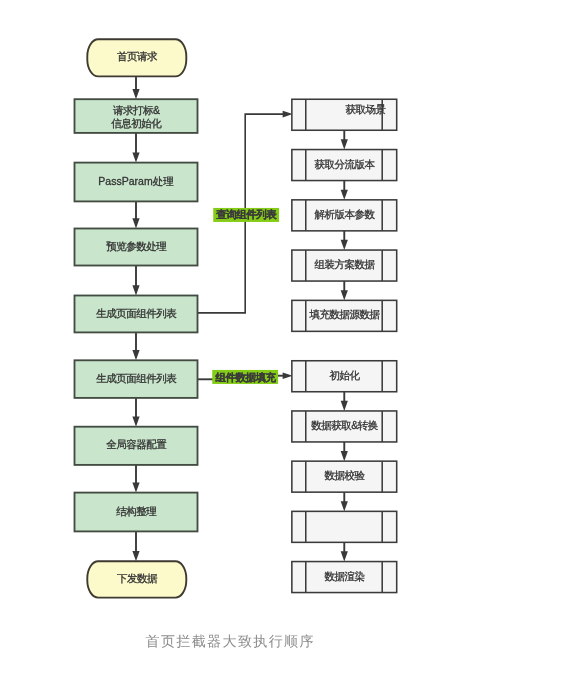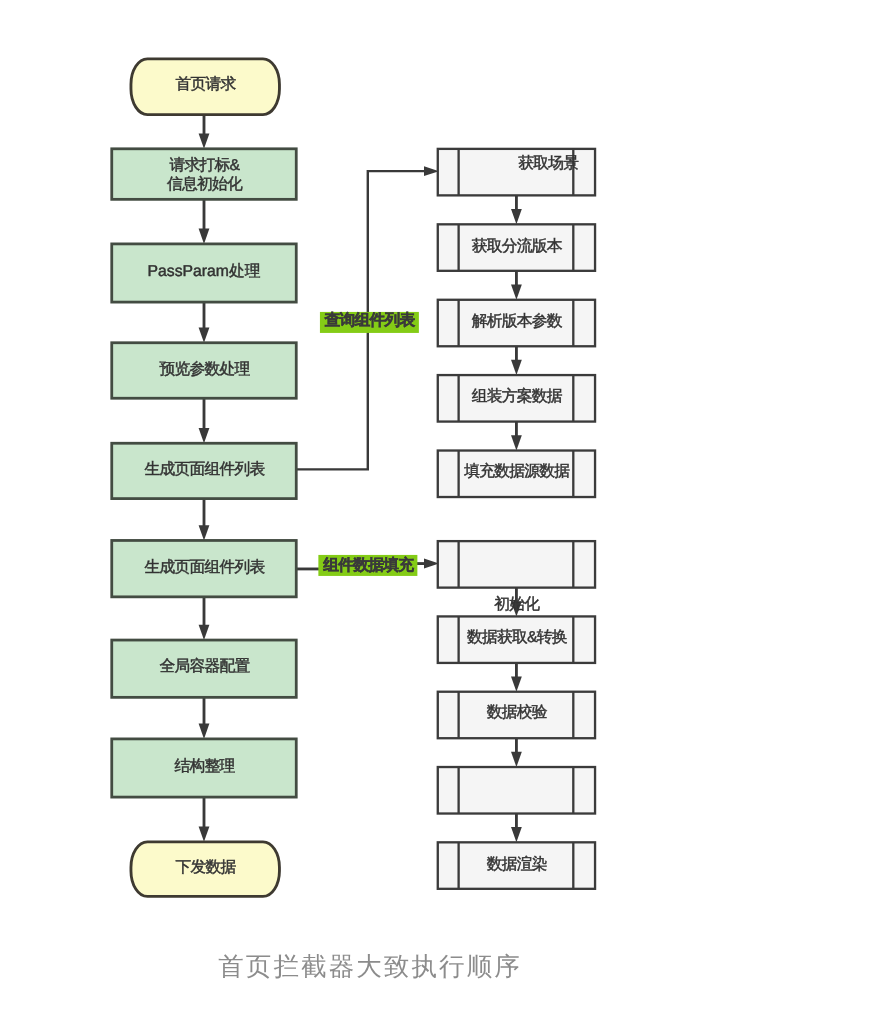--- a/index.html
+++ b/index.html
@@ -9,21 +9,21 @@
   #stage{position:relative;width:587px;height:680px;background:#fff;}
   svg#shapes{position:absolute;left:0;top:0;width:587px;height:680px;}
   .lbl{position:absolute;display:flex;align-items:center;justify-content:center;padding-bottom:2.4px;
        text-align:center;line-height:1.19;letter-spacing:-0.5px;padding-left:0.5px;
        white-space:pre-line;color:#333;font-size:10.5px;box-sizing:border-box;
        -webkit-text-stroke:0.3px #333;transform:translateZ(0);}
   .edge-label{position:absolute;background:#84cc16;color:#3a3a3a;white-space:nowrap;
               font-size:10.5px;line-height:1;letter-spacing:-0.5px;padding:1.8px 2.5px 1.8px 3px;
               -webkit-text-stroke:0.22px #3a3a3a;transform:translate(-50%,-50%) translateZ(0);font-weight:bold;}
   #caption{position:absolute;color:#8c8c8c;white-space:nowrap;
-           font-size:17px;letter-spacing:1.4px;transform:translateZ(0);}
+           font-size:14px;letter-spacing:1.4px;transform:translateZ(0);}
 </style>
 </head>
 <body>
 
 <div id="stage">
 <svg id="shapes" viewBox="0 0 587 680" xmlns="http://www.w3.org/2000/svg">
 <line x1="136.00" y1="76.40" x2="136.00" y2="90.50" stroke="#393939" stroke-width="1.9"></line>
 <path d="M 136.00 99.20 L 132.40 89.00 L 139.60 89.00 Z" fill="#393939"></path>
 <line x1="136.00" y1="132.90" x2="136.00" y2="153.90" stroke="#393939" stroke-width="1.9"></line>
 <path d="M 136.00 162.60 L 132.40 152.40 L 139.60 152.40 Z" fill="#393939"></path>
@@ -108,20 +108,20 @@
 <div class="lbl" style="left:74.50px;top:295.50px;width:123.00px;height:36.90px;"><span>生成页面组件列表</span></div>
 <div class="lbl" style="left:74.50px;top:360.30px;width:123.00px;height:37.60px;"><span>生成页面组件列表</span></div>
 <div class="lbl" style="left:74.50px;top:426.70px;width:123.00px;height:38.20px;"><span>全局容器配置</span></div>
 <div class="lbl" style="left:74.50px;top:492.60px;width:123.00px;height:38.80px;"><span>结构整理</span></div>
 <div class="lbl" style="left:87.30px;top:561.20px;width:99.00px;height:36.40px;"><span>下发数据</span></div>
 <div class="lbl" style="left:291.85px;top:95px;width:104.85px;height:31.00px;margin-left:21px;"><span>获取场景</span></div>
 <div class="lbl" style="left:291.85px;top:149.55px;width:104.85px;height:31.00px;"><span>获取分流版本</span></div>
 <div class="lbl" style="left:291.85px;top:199.85px;width:104.85px;height:31.00px;"><span>解析版本参数</span></div>
 <div class="lbl" style="left:291.85px;top:250.05px;width:104.85px;height:31.00px;"><span>组装方案数据</span></div>
 <div class="lbl" style="left:291.85px;top:300.35px;width:104.85px;height:31.00px;text-align:center;"><span>填充数据源数据</span></div>
-<div class="lbl" style="left:291.85px;top:360.75px;width:104.85px;height:31.00px;margin-top:28px;"><span>初始化</span></div>
+<div class="lbl" style="left:291.85px;top:360.75px;width:104.85px;height:31.00px;"><span>初始化</span></div>
 <div class="lbl" style="left:291.85px;top:410.95px;width:104.85px;height:31.00px;"><span>数据获取&amp;转换</span></div>
 <div class="lbl" style="left:291.85px;top:461.15px;width:104.85px;height:31.00px;"><span>数据校验</span></div>
 <div class="lbl" style="left:291.85px;top:561.55px;width:104.85px;height:31.00px;"><span>数据渲染</span></div>
 <div class="edge-label" style="left:246.00px;top:214.60px;">查询组件列表</div>
 <div class="edge-label" style="left:245.30px;top:376.90px;">组件数据填充</div>
 <div id="caption" style="left:145.5px;top:632.5px;">首页拦截器大致执行顺序</div>
 </div>
 
 </body></html>

